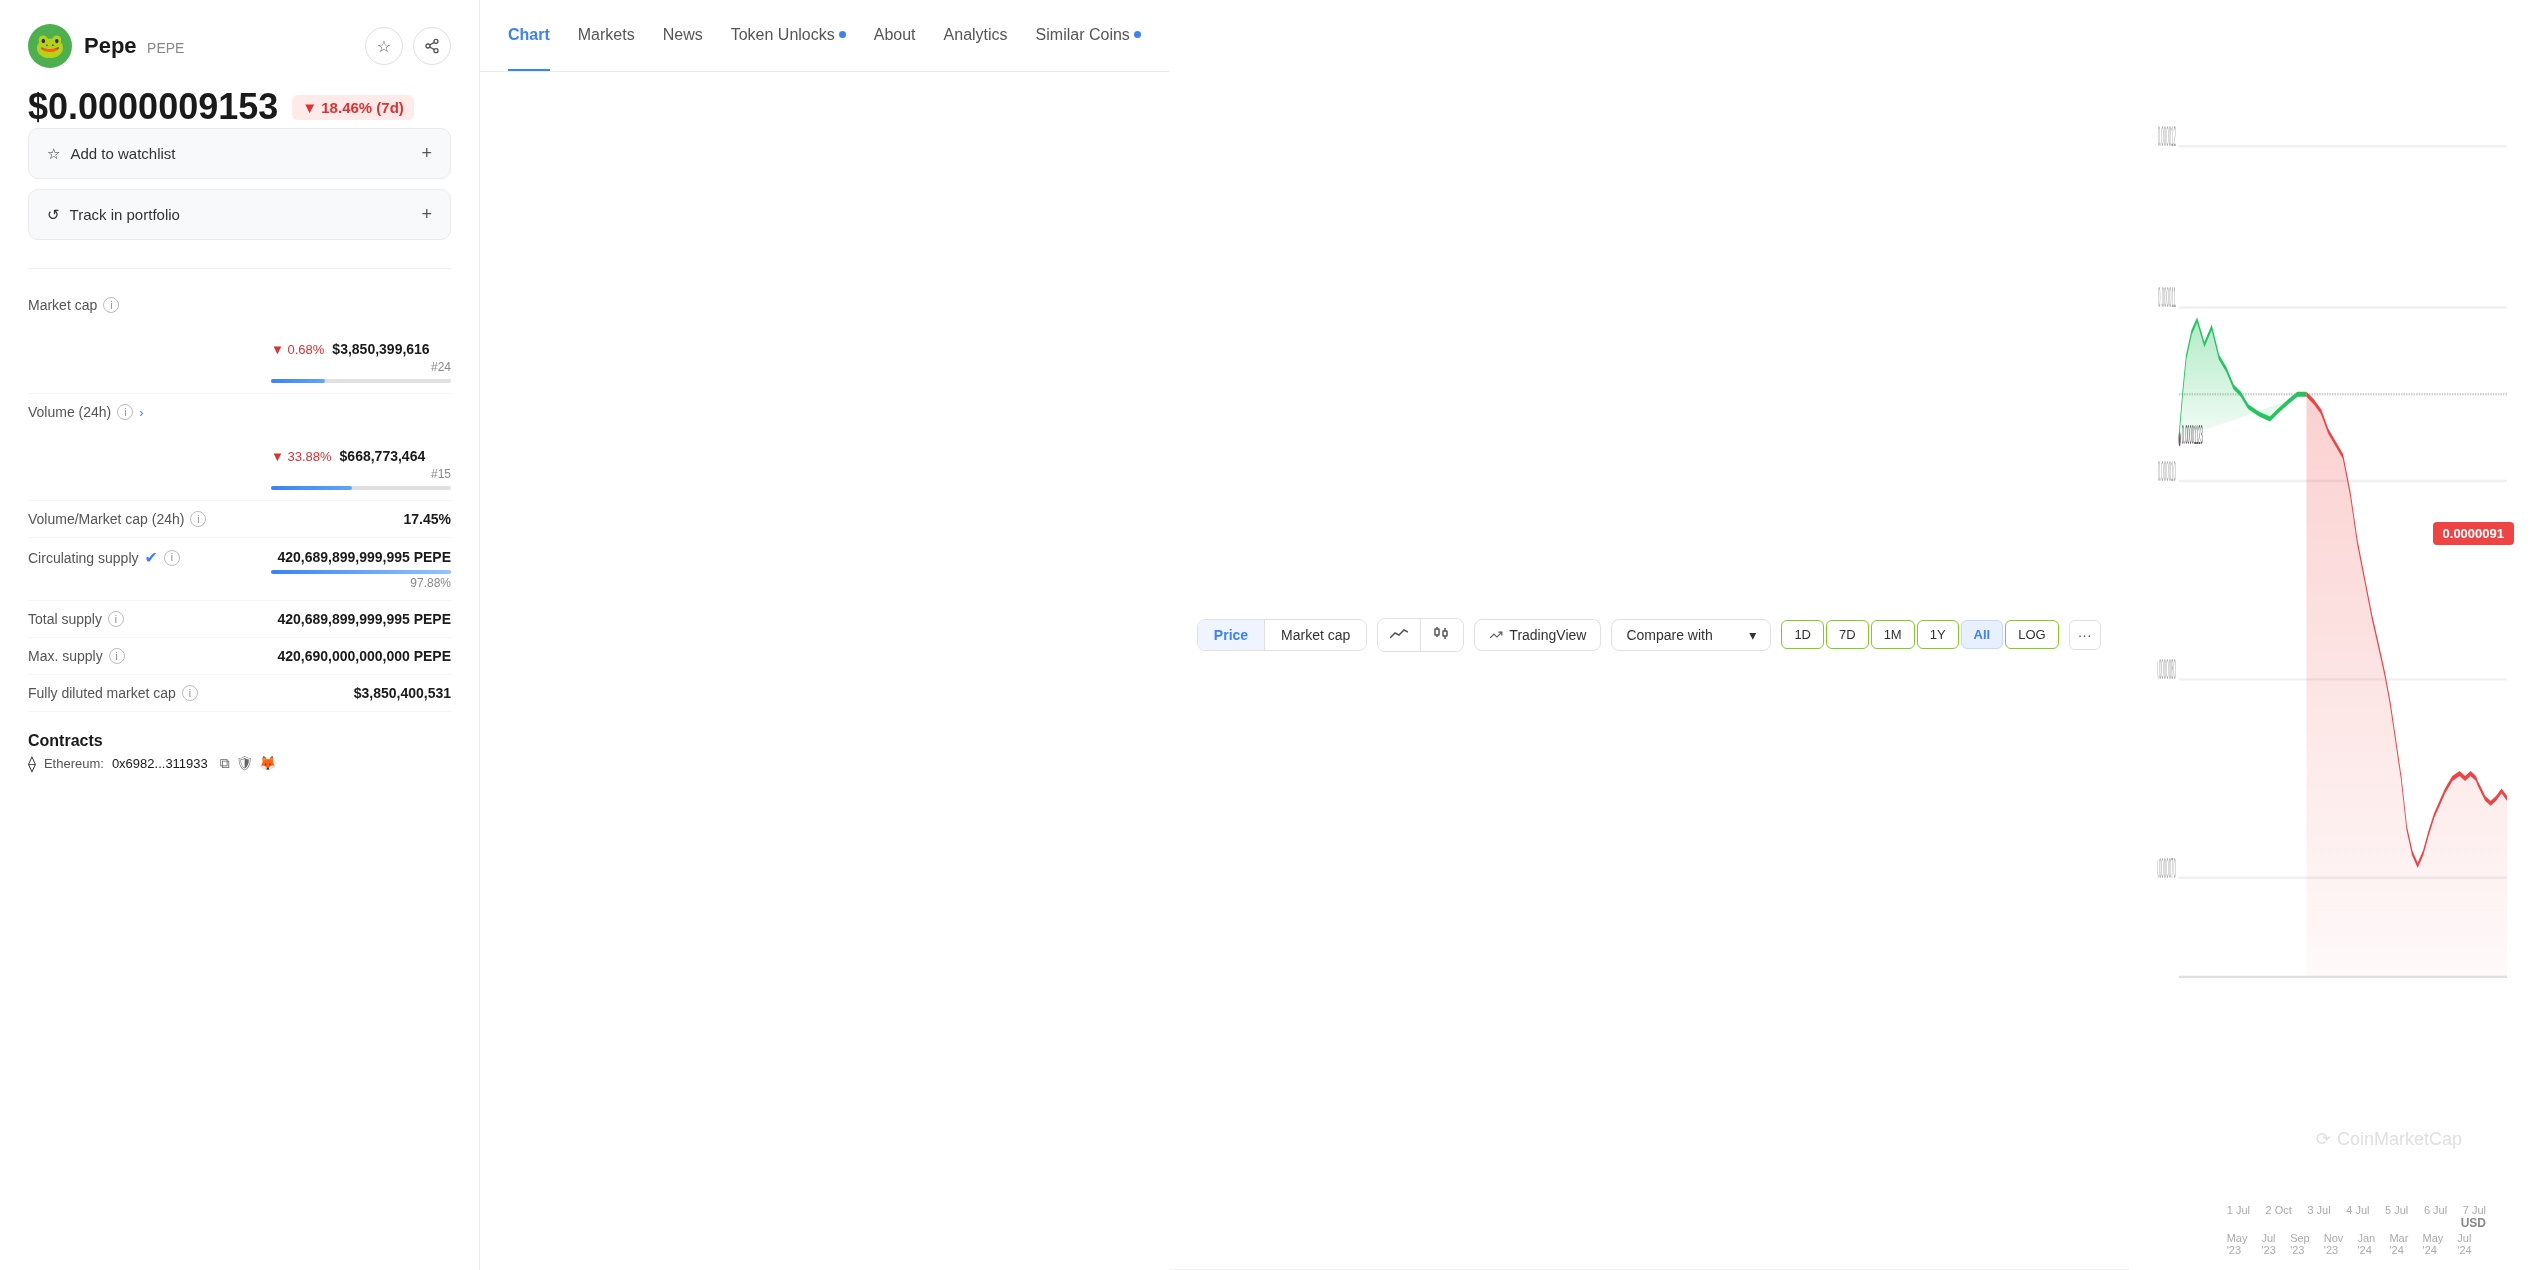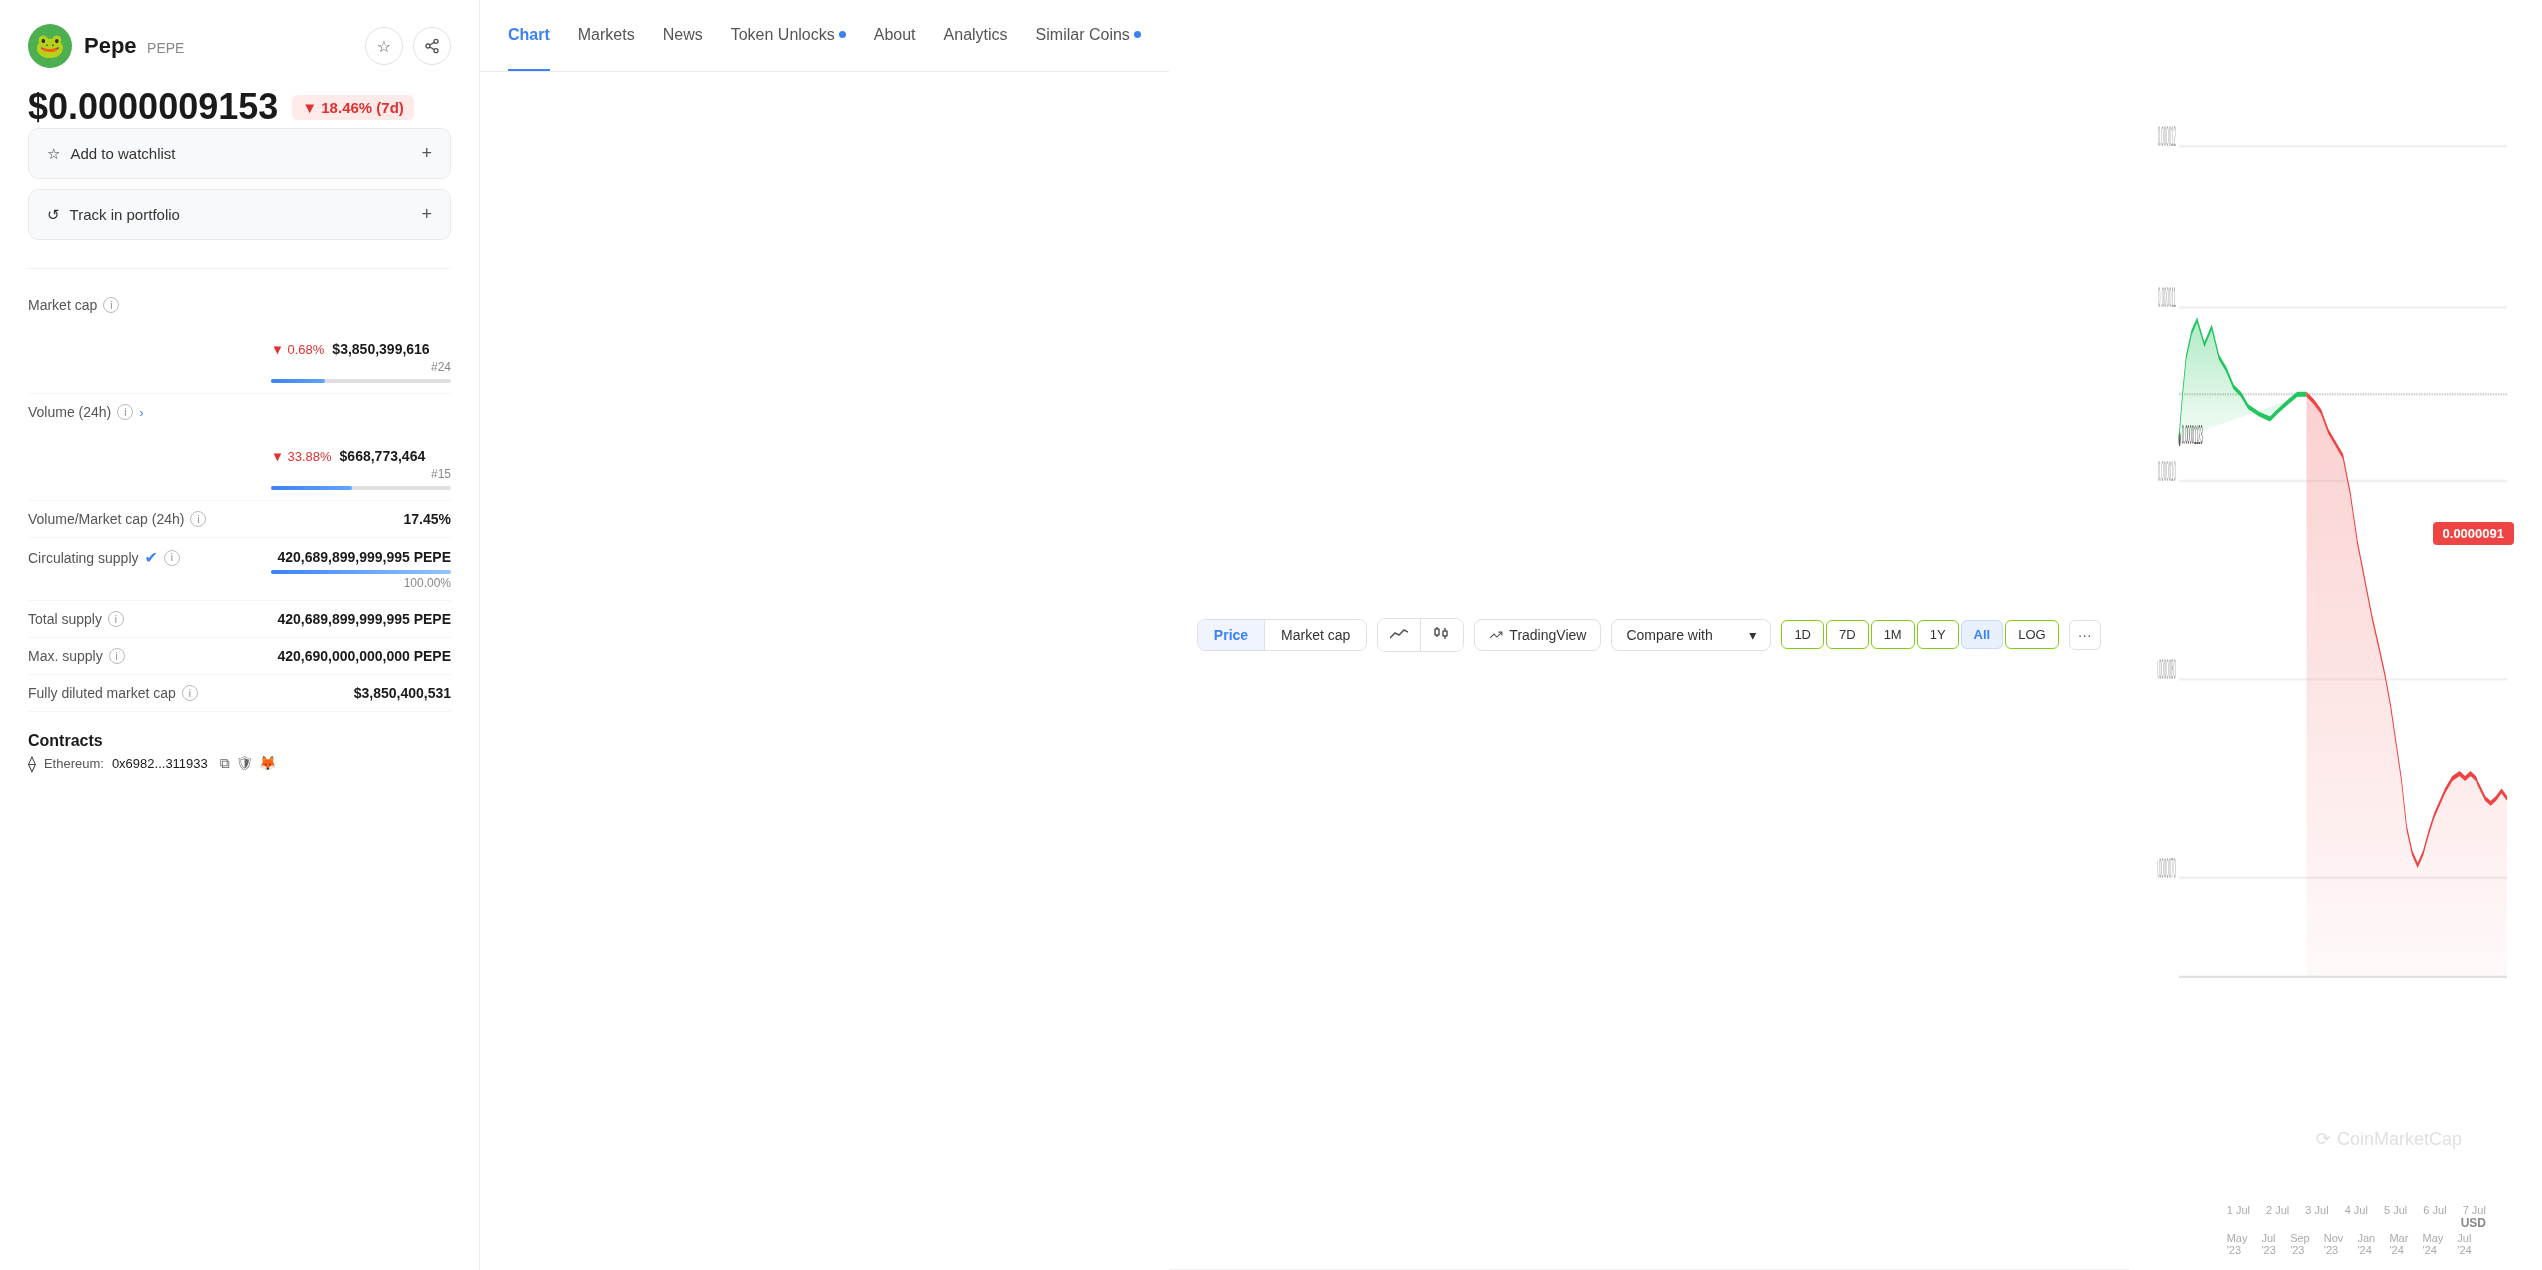--- a/index.html
+++ b/index.html
@@ -180,21 +180,21 @@
         <span>Circulating supply</span>
         <span class="verified-badge">✔</span>
         <span class="stat-info">i</span>
       </div>
       <div class="stat-value-group">
         <span class="stat-value">420,689,899,999,995 PEPE</span>
         <div class="supply-progress">
           <div class="supply-fill"></div>
         </div>
         <div style="text-align:right;font-size:12px;color:#888;margin-top:2px;">
-          <span>100.00%</span>
+          <span>97.88%</span>
         </div>
       </div>
     </div>
 
     <div class="stat-row">
       <div class="stat-label">
         <span>Total supply</span>
         <span class="stat-info">i</span>
       </div>
       <span class="stat-value">420,689,899,999,995 PEPE</span>
@@ -355,21 +355,21 @@
       <span style="background:#ef4444;color:#fff;font-size:13px;font-weight:700;padding:4px 10px;border-radius:4px;">0.0000091</span>
     </div>
 
     <div class="cmc-watermark">
       <span>⟳</span>
       <span>CoinMarketCap</span>
     </div>
 
     <div style="display:flex;justify-content:space-between;padding:4px 28px 0 70px;font-size:11px;color:#aaa;">
       <span>1 Jul</span>
-      <span>2 Jul</span>
+      <span>2 Oct</span>
       <span>3 Jul</span>
       <span>4 Jul</span>
       <span>5 Jul</span>
       <span>6 Jul</span>
       <span>7 Jul</span>
     </div>
 
     <div class="usd-label">
       <span>USD</span>
     </div>

